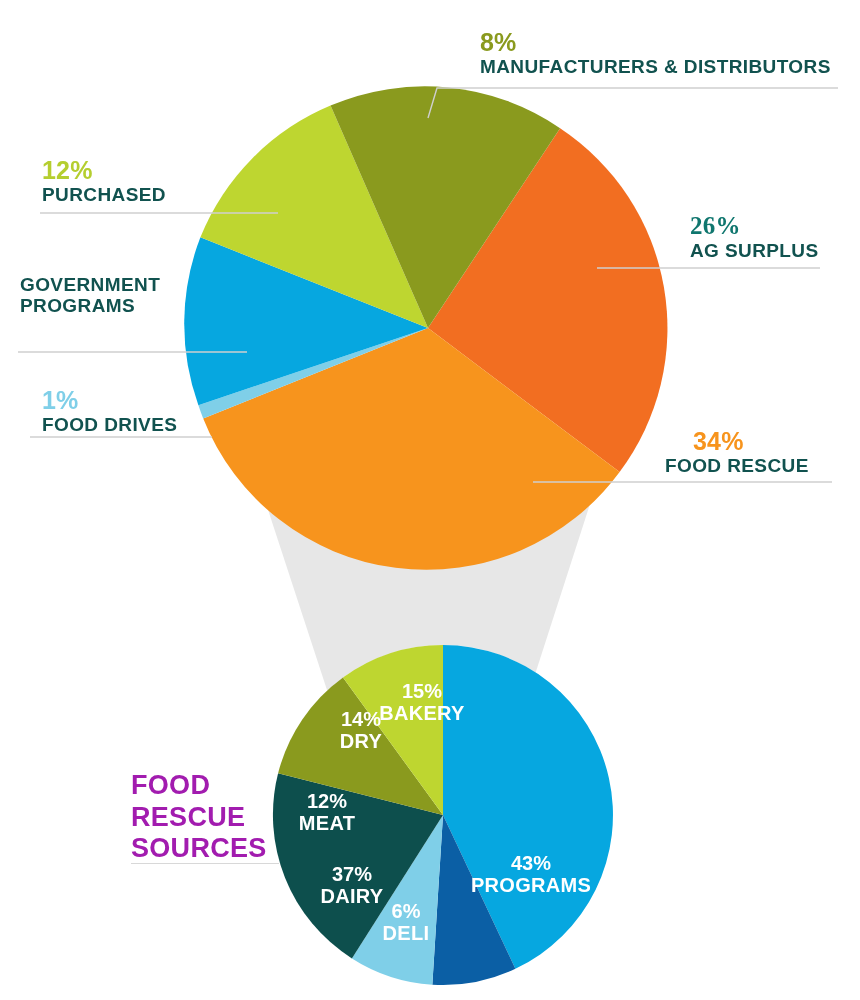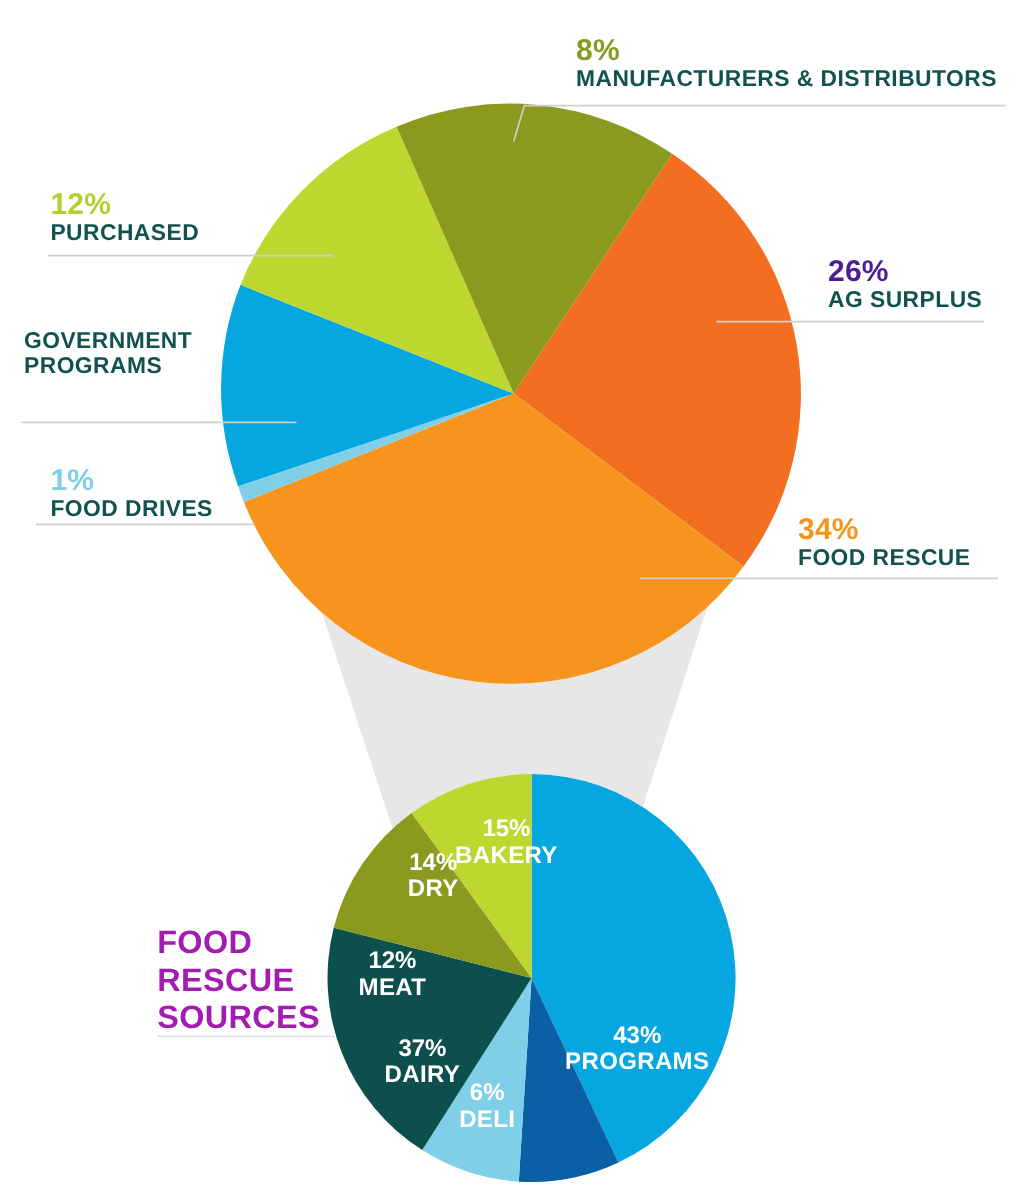--- a/index.html
+++ b/index.html
@@ -142,26 +142,26 @@
     <span class="name">GOVERNMENT
 PROGRAMS</span>
   </div>
 
   <div class="callout" style="left:42px; top:386px;">
     <span class="pct" style="color: rgb(127, 207, 232);">1%</span>
     <span class="name">FOOD DRIVES</span>
   </div>
 
   <div class="callout right" style="left:690px; top:212px;">
-    <span class="pct" style="color: #4c1d95;">26%</span>
+    <span class="pct" style="color: #0f766e; font-family: Liberation Serif, serif;">26%</span>
     <span class="name">AG SURPLUS</span>
   </div>
 
   <div class="callout right" style="left:665px; top:427px;">
-    <span class="pct" style="color: rgb(247, 148, 29);">34%</span>
+    <span class="pct" style="color: rgb(247, 148, 29); margin-left: 28px;">34%</span>
     <span class="name">FOOD RESCUE</span>
   </div>
 
   <div id="rescue-title" style="left:131px; top:770px;">FOOD
 RESCUE
 SOURCES</div>
   <div id="rescue-title-rule" style="left:131px; top:863px; width:148px;"></div>
 
   <div class="inner-label" style="left:422px; top:680px; width:110px; margin-left:-55px;">
     <span class="ipct">15%</span>

